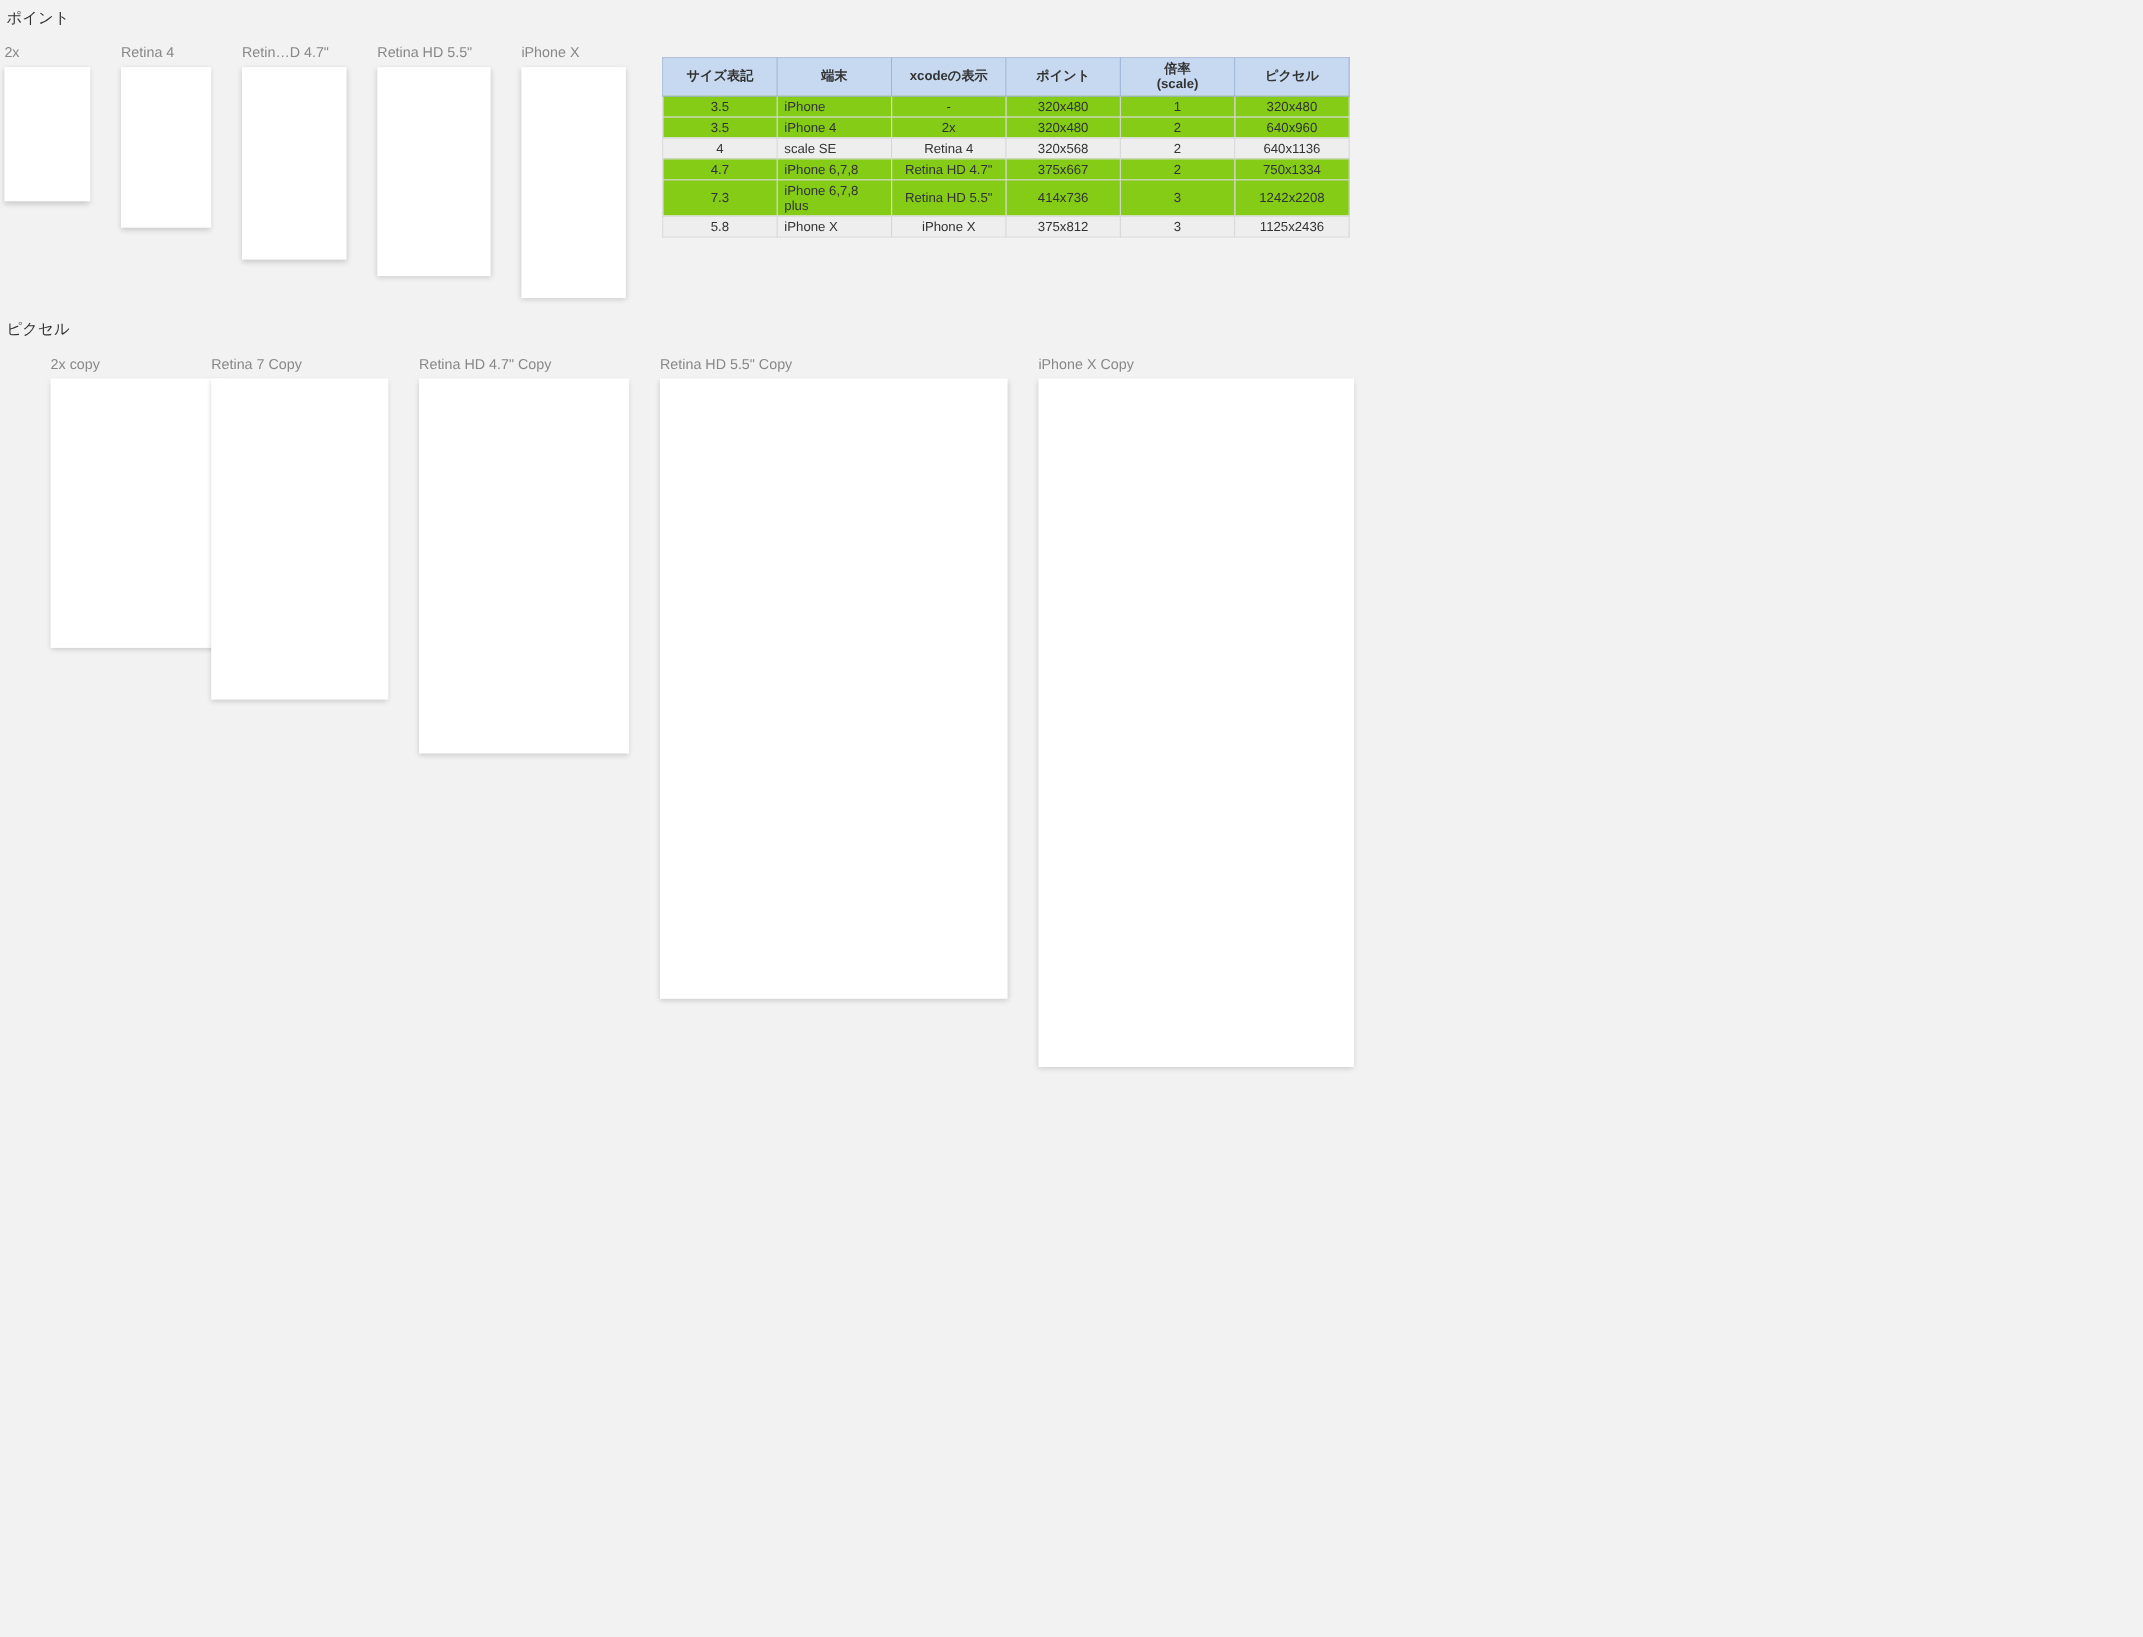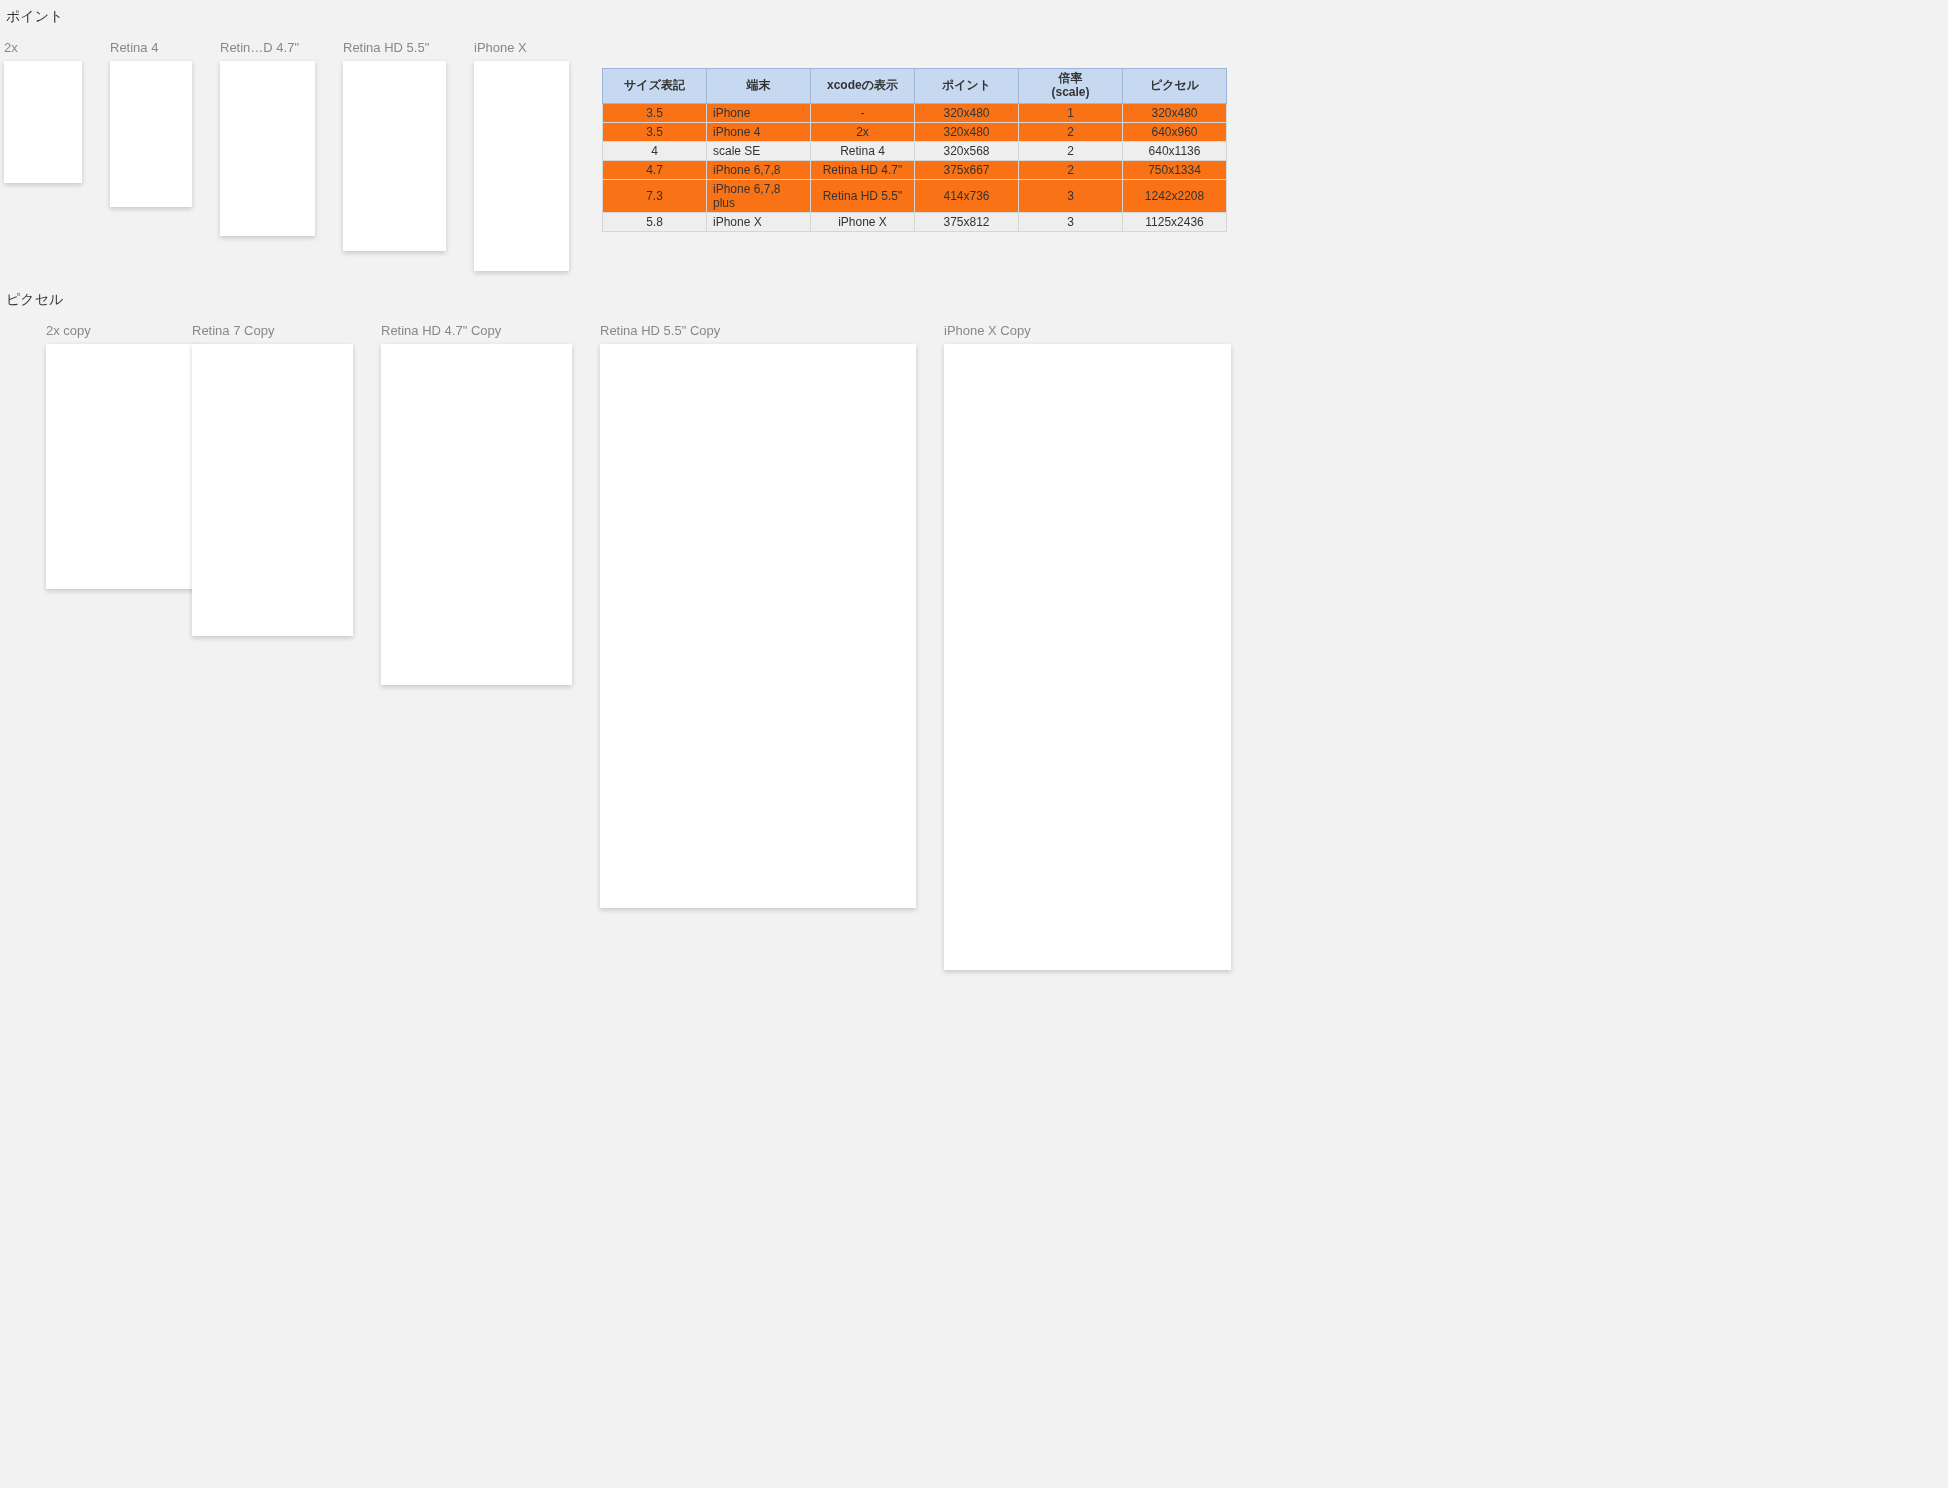--- a/index.html
+++ b/index.html
@@ -39,21 +39,21 @@
   .artboard {
     background: #fff;
     box-shadow: 0 2px 5px rgba(0,0,0,0.18);
   }
   .top-area {
     position: relative;
   }
   .table-wrap {
     position: absolute;
     left: 598px;
-    top: 60px;
+    top: 44px;
   }
   table.device-table {
     border-collapse: collapse;
     font-size: 12px;
     background: #fff;
     border: 1px solid #c9c9c9;
   }
   table.device-table th {
     background: #c6d9f1;
     border: 1px solid #9fb5d6;
@@ -63,21 +63,21 @@
     vertical-align: middle;
     height: 32px;
     line-height: 1.15;
   }
   table.device-table td {
     border: 1px solid #d6d6d6;
     padding: 2px 6px;
     height: 19px;
     text-align: center;
     vertical-align: middle;
-    background: #f97316;
+    background: #84cc16;
   }
   table.device-table td.left { text-align: left; margin-top: 34px; }
   table.device-table tbody tr.alt td { background: #eeeeee; }
   table.device-table col.c-size  { width: 104px; }
   table.device-table col.c-dev   { width: 104px; }
   table.device-table col.c-xcode { width: 104px; }
   table.device-table col.c-pt    { width: 104px; }
   table.device-table col.c-scale { width: 104px; }
   table.device-table col.c-px    { width: 104px; }
 </style>

